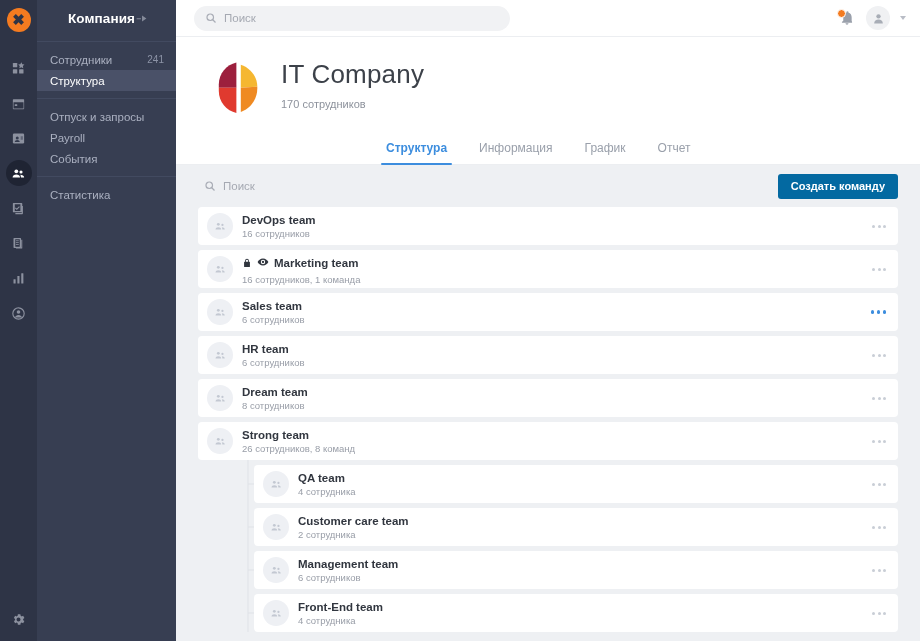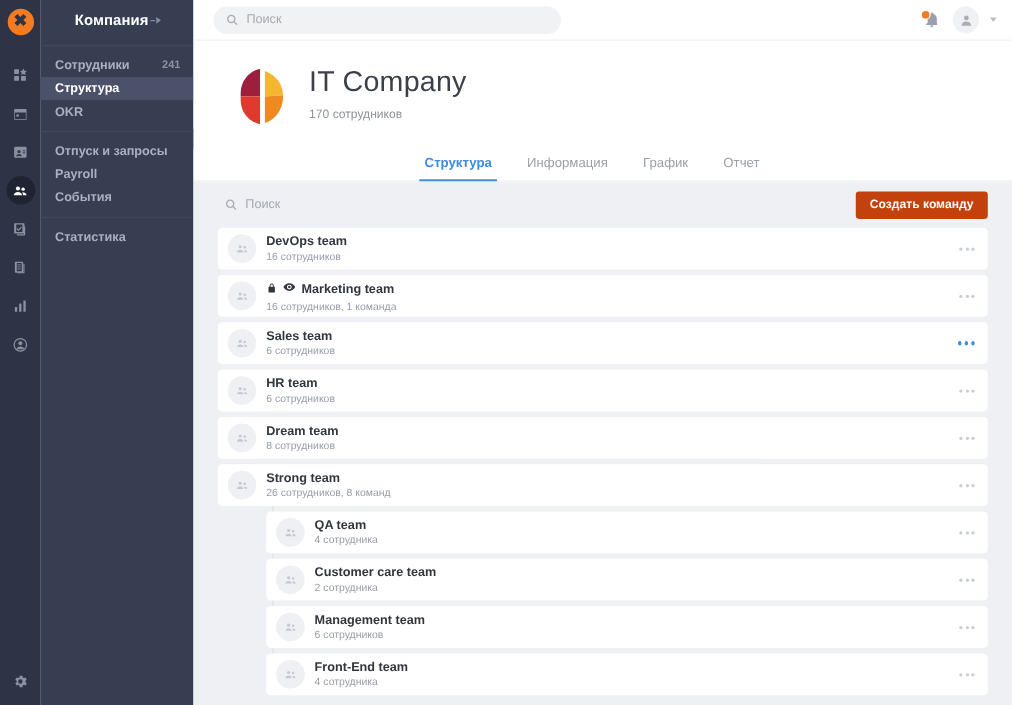--- a/index.html
+++ b/index.html
@@ -47,21 +47,21 @@
     background: #373e52;
     color: #c6cad6;
   }
   .side-head {
     height: 37px; display: flex; align-items: center;
     padding: 0 10px 0 13px; justify-content: center;
   }
   .side-title { font-size: 13.5px; font-weight: bold; color: #ffffff; letter-spacing: .1px; }
   .pin-btn { opacity: .55; display: flex; }
   .side-sep { height: 1px; background: #424a60; margin: 4px 0; }
-  .side-group { padding: 3px 0; font-weight: bold; }
+  .side-group { padding: 3px 0; }
   .side-item {
     height: 21px; display: flex; align-items: center; justify-content: space-between;
     padding: 0 12px 0 13px; font-size: 11.5px; color: #aab0c0;
   }
   .side-item.selected { background: #4a5168; color: #ffffff; }
   .side-item .count { font-size: 10px; color: #8c93a6; }
 
   
   .main { flex: 1 1 auto; height: 641px; background: #ffffff; display: flex; flex-direction: column; }
   .topbar {
@@ -110,32 +110,32 @@
     content: ""; position: absolute; left: -3px; right: -3px; bottom: -1px;
     height: 2px; background: #3c8dde; border-radius: 1px;
   }
 
   
   .content { flex: 1 1 auto; background: #eef0f3; padding: 0 22px 0 22px; overflow: hidden; position: relative; }
   .content-bar { display: flex; align-items: center; height: 42px; padding-left: 6px; }
   .content-search { display: flex; align-items: center; gap: 7px; }
   .content-search .ph { font-size: 11.5px; color: #a5a9b2; }
   .create-btn {
-    margin-left: auto; background: #c2410c; color: #ffffff;
+    margin-left: auto; background: #0369a1; color: #ffffff;
     font-size: 11px; font-weight: bold; border-radius: 3px;
     padding: 7px 13px; border: none; line-height: 1;
   }
 
   .rows { position: relative; }
   .row {
     position: relative; background: #ffffff; border-radius: 4px;
     height: 38px; display: flex; align-items: center; margin-bottom: 5px;
     padding: 0 12px 0 9px;
   }
-  .row.child { margin-left: 44px; }
+  .row.child { margin-left: 56px; }
   .team-avatar {
     width: 26px; height: 26px; border-radius: 50%; background: #eef0f4;
     display: flex; align-items: center; justify-content: center;
     flex: 0 0 26px; margin-right: 9px;
   }
   .team-info { display: flex; flex-direction: column; gap: 2px; }
   .team-title-line { display: flex; align-items: center; gap: 5px; }
   .team-name { font-size: 11.5px; font-weight: bold; color: #31363f; }
   .team-sub { font-size: 9.5px; color: #989da7; }
   .dots { margin-left: auto; display: flex; gap: 2.5px; }
@@ -235,23 +235,20 @@
     <div class="side-sep"></div>
     <div id="side-groups">
         <div class="side-group">
           <div class="side-item">
             <span>Сотрудники</span>
             <span class="count">241</span>
           </div>
           <div class="side-item selected">
             <span>Структура</span>
           </div>
-          <div class="side-item">
-            <span>OKR</span>
-          </div>
         </div>
         <div class="side-sep"></div>
         <div class="side-group">
           <div class="side-item">
             <span>Отпуск и запросы</span>
           </div>
           <div class="side-item">
             <span>Payroll</span>
           </div>
           <div class="side-item">

